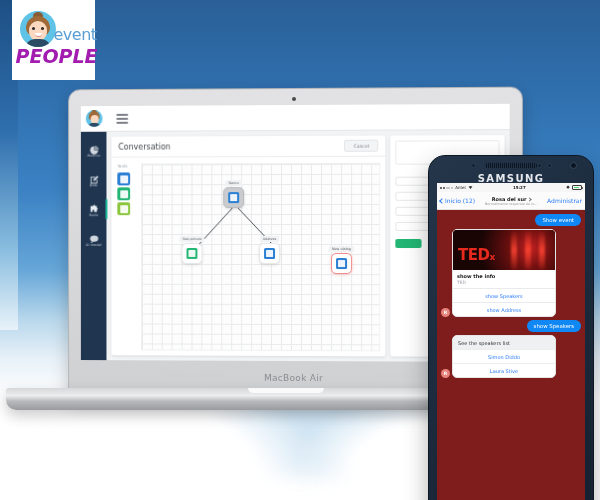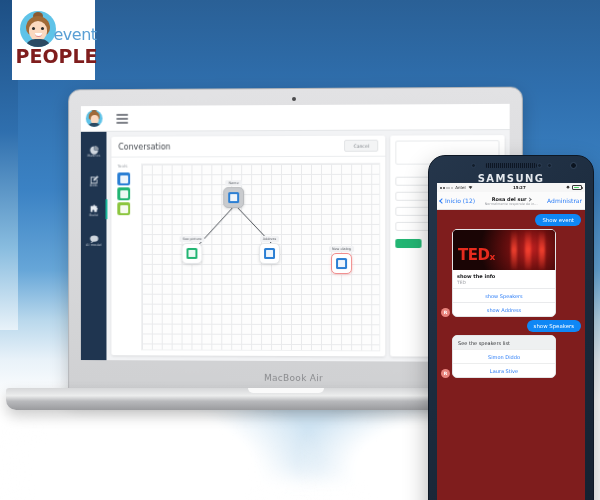--- a/index.html
+++ b/index.html
@@ -84,22 +84,22 @@
     position: absolute; left: 5px; top: 28px; width: 26px; height: 12px;
     background: #2b4a63; border-radius: 10px 10px 0 0;
   }
   .logo-chatty {
     position: absolute; left: 39px; top: 16px;
     font-size: 16px; color: #5a9fd4; letter-spacing: -0.5px;
     font-family: "DejaVu Sans", sans-serif;
   }
   .logo-people {
     position: absolute; left: 1px; top: 36px;
-    font-size: 19px; font-weight: bold; 
-    color: #7f1d1d; letter-spacing: 0px;
+    font-size: 19px; font-weight: bold; font-style: italic;
+    color: #a21caf; letter-spacing: 0px;
     font-family: "DejaVu Sans", sans-serif;
   }
 
   
   #laptop { position: absolute; left: 58px; top: 88px; width: 470px; height: 330px; z-index: 10; }
   #laptop-lid {
     position: absolute; left: 8px; top: 0; width: 455px; height: 310px;
     background: linear-gradient(to bottom, #e2e2e4, #cfd0d2);
     border-radius: 12px 12px 4px 4px;
     border: 1px solid #b4b5b8;

